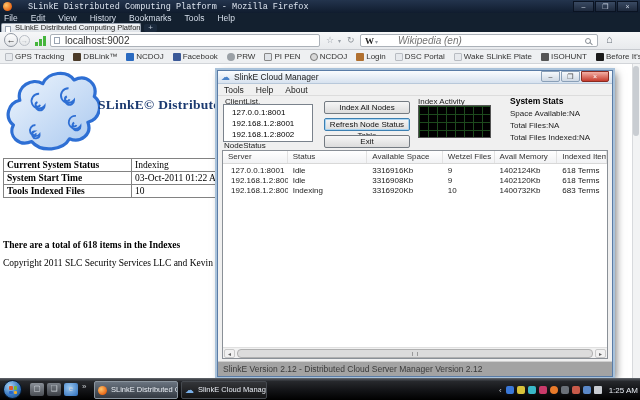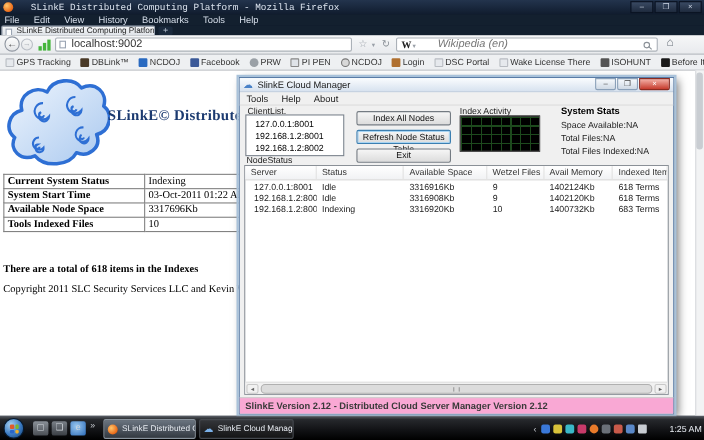--- a/index.html
+++ b/index.html
@@ -135,22 +135,22 @@
     border-top:1px solid #e0e0e0; }
   .sb-arrow { position:absolute; top:1px; width:11px; height:9px; background:#f1f1f1;
     border:1px solid #c8c8c8; border-radius:2px; font-size:5px; color:#666; text-align:center;
     line-height:8px; }
   #sb-left { left:1px; } #sb-right { right:1px; }
   #sb-thumb { position:absolute; left:14px; top:1px; width:356px; height:9px; background:#dcdcdc;
     border:1px solid #b0b0b0; border-radius:4px; }
   #sb-grip { position:absolute; left:50%; top:2px; width:6px; height:4px; margin-left:-3px;
     border-left:1px solid #9a9a9a; border-right:1px solid #9a9a9a; }
 
-  #dlg-statusbar { position:absolute; left:0; bottom:0; width:100%; height:15px; background:#f9a8d4;
-    border-top:1px solid #cfcfcf; font-size:8.5px; font-weight:bold; color:#3a3a3a;
+  #dlg-statusbar { position:absolute; left:0; bottom:0; width:100%; height:15px; background:#a3a3a3;
+    border-top:1px solid #cfcfcf; font-size:8.5px; font-weight:normal; color:#3a3a3a;
     padding:2px 0 0 5px; }
 
   
   #taskbar { position:absolute; left:0; top:378px; width:640px; height:22px;
     background:linear-gradient(#4a4e54 0%, #26282c 12%, #121316 55%, #000 100%);
     border-top:1px solid #5a5e64; }
   #start-orb { position:absolute; left:3px; top:1px; width:19px; height:19px; border-radius:50%;
     background:radial-gradient(circle at 35% 30%, #a8d2f2, #3a7ac2 55%, #123a6a);
     border:1px solid #061a30; }
   #orb-flag { position:absolute; left:5px; top:5px; width:8px; height:8px; display:grid;
@@ -167,21 +167,21 @@
   #task1 { left:94px; width:84px; background:linear-gradient(#6a7480,#333941);
     border:1px solid #8a949e; }
   #task2 { left:181px; width:86px; background:rgba(255,255,255,0.07); border:1px solid #45494f; }
   .task-ico { position:absolute; left:3px; top:4px; width:9px; height:9px; border-radius:50%; }
   #task1 .task-ico { background:radial-gradient(circle at 35% 35%, #ffc66b, #e96716 70%, #9c3a05); }
   #task2 .task-ico { background:none; color:#7ab0e8; font-size:9px; line-height:9px; }
   #tray { position:absolute; right:2px; top:2px; height:18px; display:flex; align-items:center;
     gap:3px; }
   #tray-collapse { color:#c8ccd2; font-size:8px; margin-right:1px; }
   .tray-ico { width:8px; height:8px; border-radius:2px; }
-  #clock { color:#e8ecf2; font-size:8px; margin-left:18px; }
+  #clock { color:#e8ecf2; font-size:8px; margin-left:4px; }
 </style>
 </head>
 <body>
 
 <div id="screen">
 
   <div id="titlebar">
     <span class="ff-ico"></span>
     <span id="ff-title">SLinkE Distributed Computing Platform - Mozilla Firefox</span>
     <div id="win-controls">
@@ -265,21 +265,21 @@
     <span class="bm">
         <i class="fav" style="background:#b07030"></i>
         <span>Login</span>
       </span>
     <span class="bm">
         <i class="fav" style="background:#e6e9ed;border:1px solid #b8bcc2"></i>
         <span>DSC Portal</span>
       </span>
     <span class="bm">
         <i class="fav" style="background:#e6e9ed;border:1px solid #b8bcc2"></i>
-        <span>Wake License There</span>
+        <span>Wake SLinkE Plate</span>
       </span>
     <span class="bm">
         <i class="fav" style="background:#555"></i>
         <span>ISOHUNT</span>
       </span>
     <span class="bm">
         <i class="fav" style="background:#1a1a1a"></i>
         <span>Before It's News</span>
       </span>
 
@@ -305,24 +305,20 @@
       <tbody>
           <tr>
         <td class="lbl">Current System Status</td>
         <td class="val">Indexing</td>
           </tr>
       <tr>
         <td class="lbl">System Start Time</td>
         <td class="val">03-Oct-2011 01:22 AM</td>
           </tr>
       <tr>
-        <td class="lbl">Available Node Space</td>
-        <td class="val">3317696Kb</td>
-          </tr>
-      <tr>
         <td class="lbl">Tools Indexed Files</td>
         <td class="val">10</td>
           </tr>
     </tbody>
       </table>
 
     <div id="page-summary">There are a total of 618 items in the Indexes</div>
     <div id="page-copyright">Copyright 2011 SLC Security Services LLC and Kevin Wetzel</div>
     <div id="page-vscroll">
       <div id="page-vthumb"></div>

